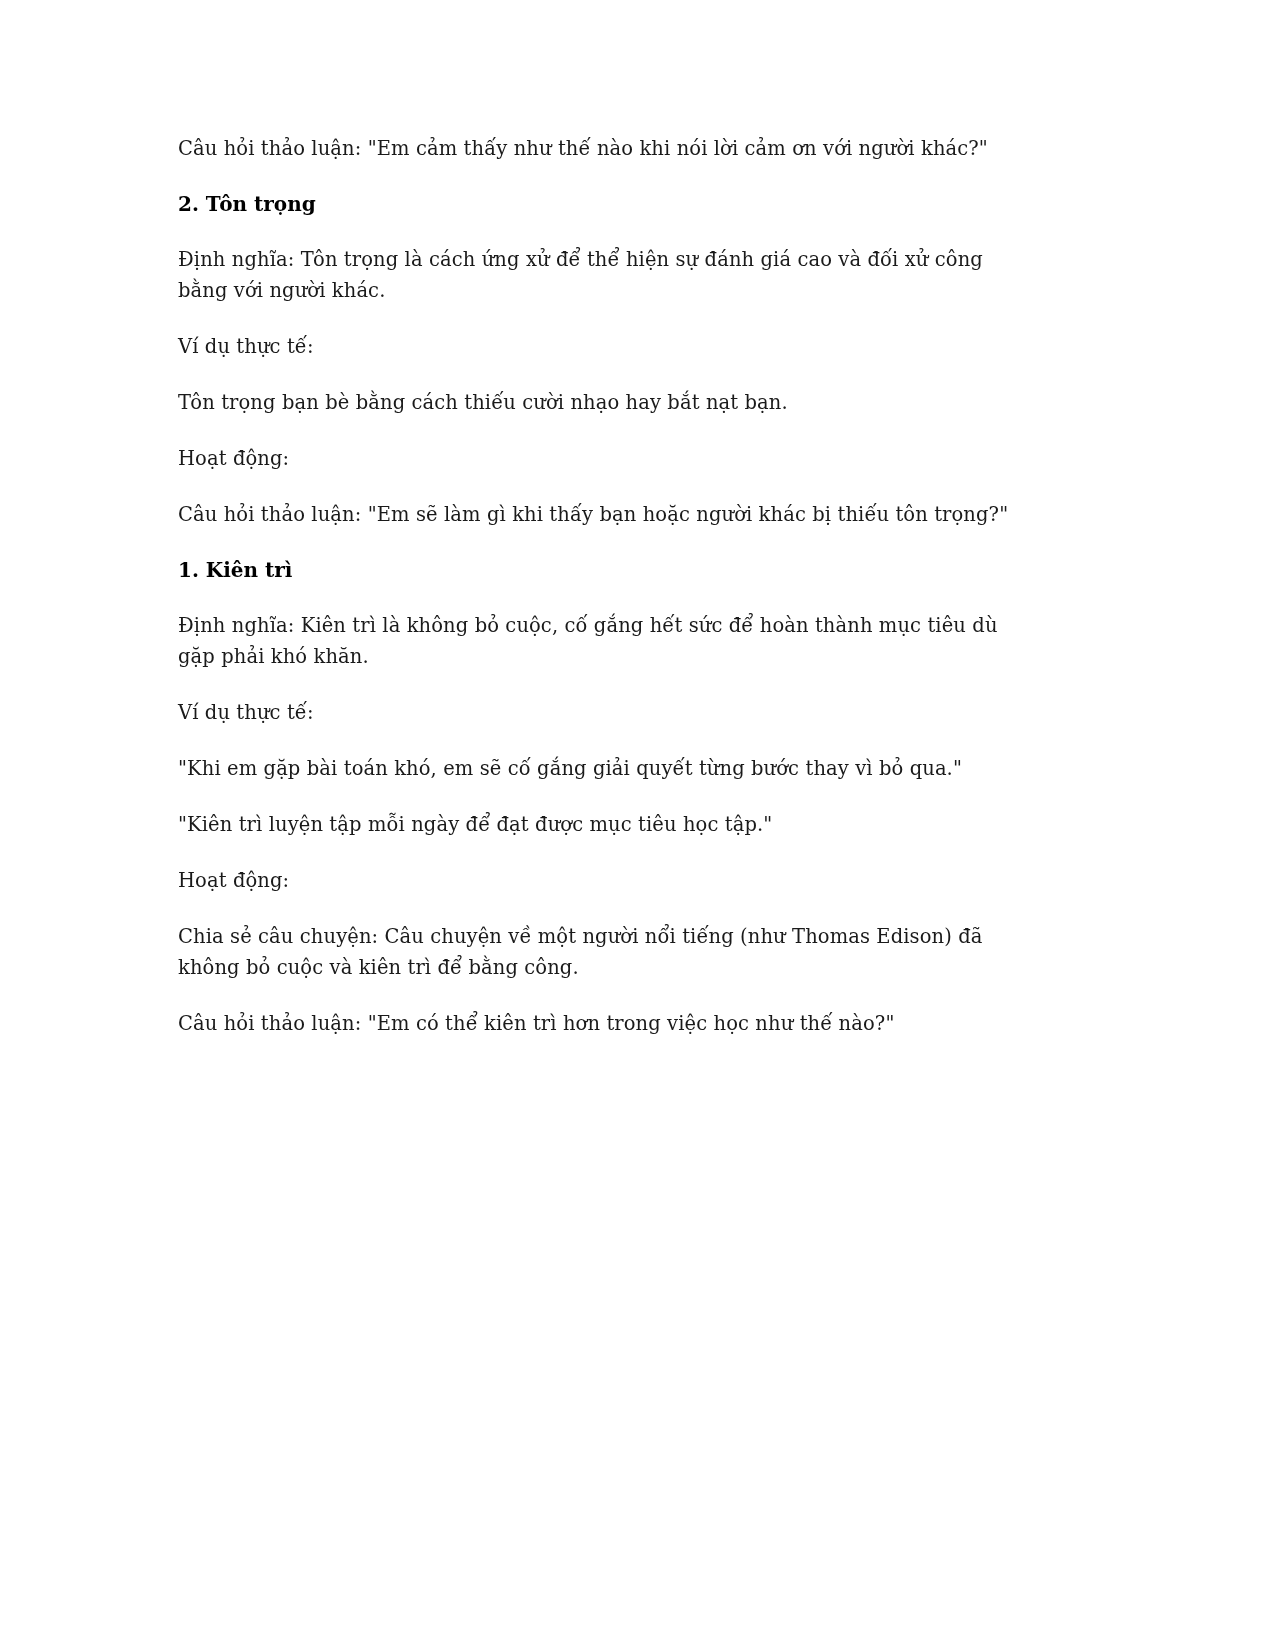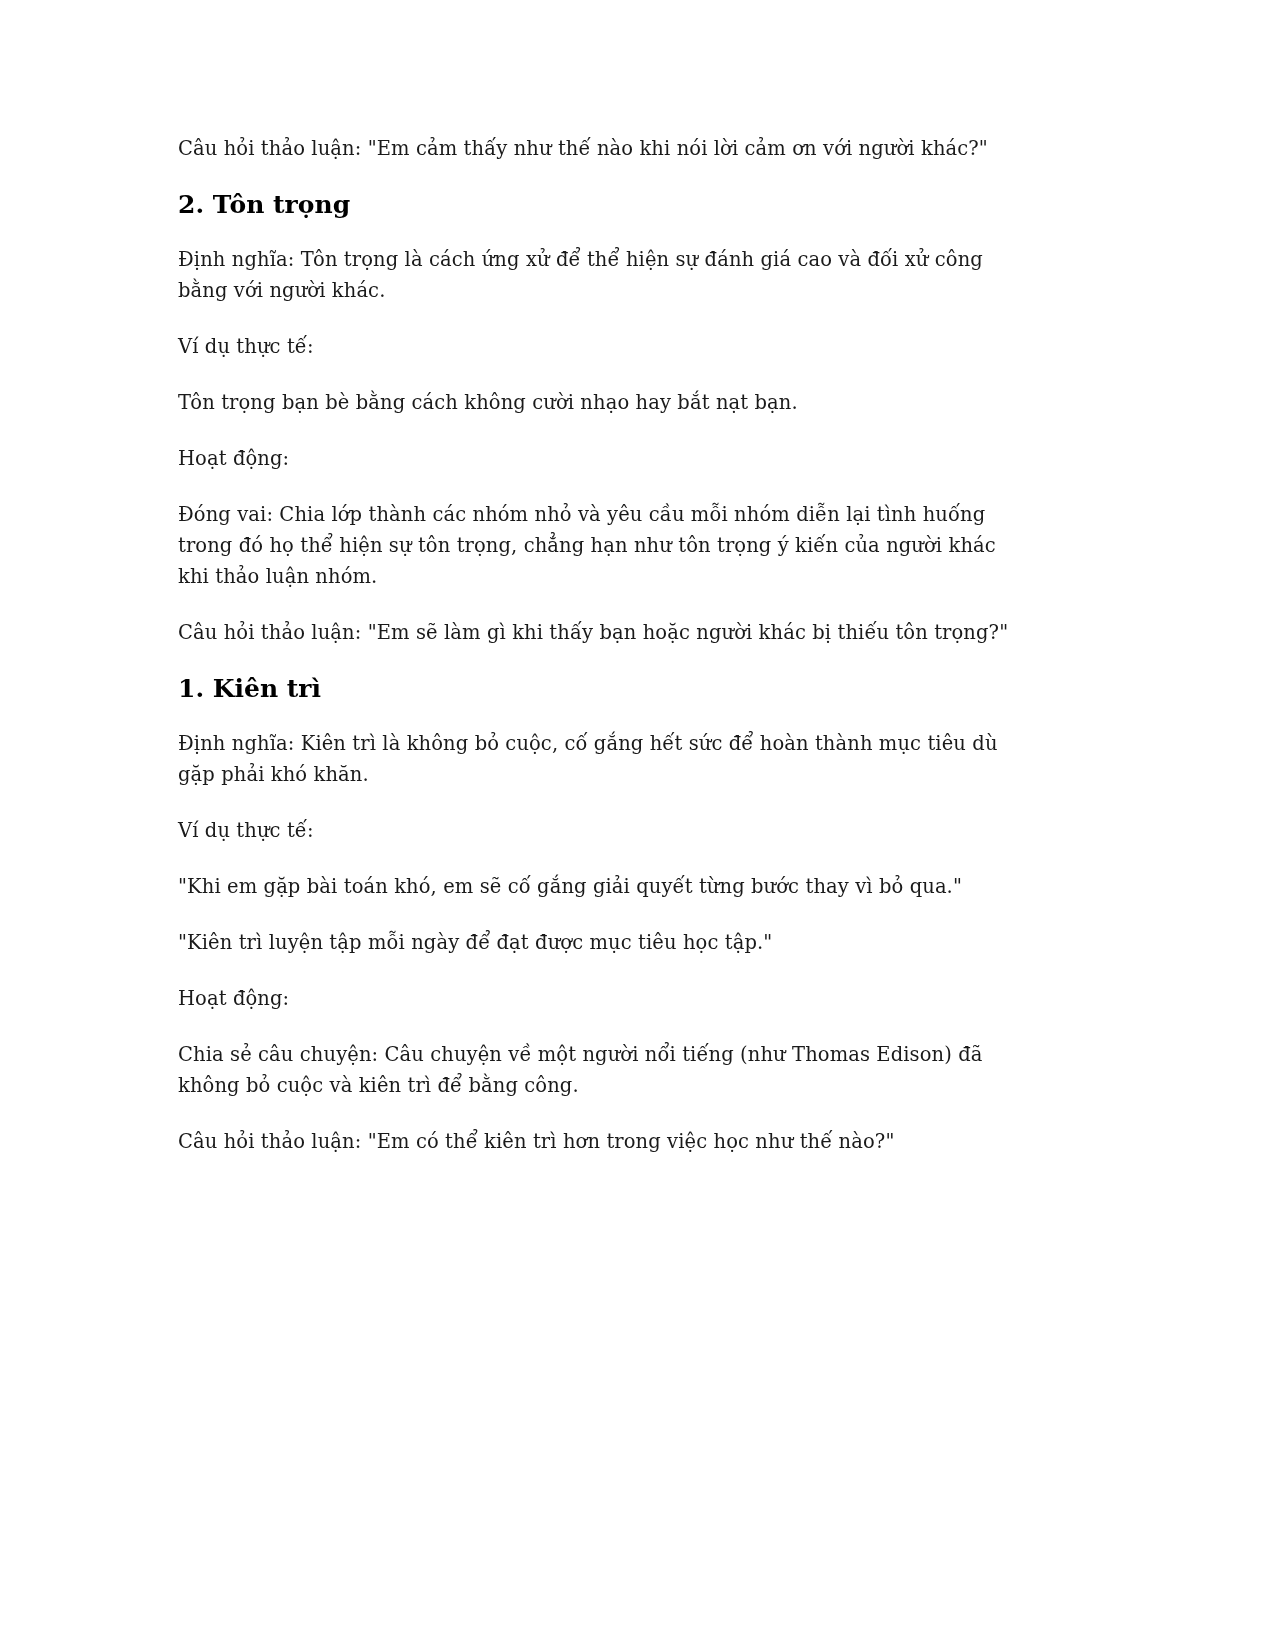--- a/index.html
+++ b/index.html
@@ -27,42 +27,41 @@
     font-family: "DejaVu Serif", "Liberation Serif", serif;
     font-size: 19.5px;
     line-height: 31px;
     color: #1a1a1a;
     margin: 0 0 25px 0;
     text-align: left;
     letter-spacing: 0.1px;
   }
   .heading {
     font-family: "DejaVu Serif", "Liberation Serif", serif;
-    font-size: 25px;
+    font-size: 20px;
     line-height: 31px;
     font-weight: bold;
     color: #000000;
     margin: 0 0 24px 0;
   }
   .para:last-child, .heading:last-child {
     margin-bottom: 0;
   }
 </style>
 </head>
 <body>
 
 <div class="page">
   <div class="content">
       <p class="para">Câu hỏi thảo luận: "Em cảm thấy như thế nào khi nói lời cảm ơn với người khác?"</p>
       <p class="heading">2. Tôn trọng</p>
       <p class="para">Định nghĩa: Tôn trọng là cách ứng xử để thể hiện sự đánh giá cao và đối xử công bằng với người khác.</p>
       <p class="para">Ví dụ thực tế:</p>
-      <p class="para">Tôn trọng bạn bè bằng cách không cười nhạo hay bắt nạt bạn.</p>
+      <p class="para">Tôn trọng bạn bè bằng cách thiếu cười nhạo hay bắt nạt bạn.</p>
       <p class="para">Hoạt động:</p>
-      <p class="para">Đóng vai: Chia lớp thành các nhóm nhỏ và yêu cầu mỗi nhóm diễn lại tình huống trong đó họ thể hiện sự tôn trọng, chẳng hạn như tôn trọng ý kiến của người khác khi thảo luận nhóm.</p>
       <p class="para">Câu hỏi thảo luận: "Em sẽ làm gì khi thấy bạn hoặc người khác bị thiếu tôn trọng?"</p>
       <p class="heading">1. Kiên trì</p>
       <p class="para">Định nghĩa: Kiên trì là không bỏ cuộc, cố gắng hết sức để hoàn thành mục tiêu dù gặp phải khó khăn.</p>
       <p class="para">Ví dụ thực tế:</p>
       <p class="para">"Khi em gặp bài toán khó, em sẽ cố gắng giải quyết từng bước thay vì bỏ qua."</p>
       <p class="para">"Kiên trì luyện tập mỗi ngày để đạt được mục tiêu học tập."</p>
       <p class="para">Hoạt động:</p>
       <p class="para">Chia sẻ câu chuyện: Câu chuyện về một người nổi tiếng (như Thomas Edison) đã không bỏ cuộc và kiên trì để bằng công.</p>
       <p class="para">Câu hỏi thảo luận: "Em có thể kiên trì hơn trong việc học như thế nào?"</p>
     </div>

